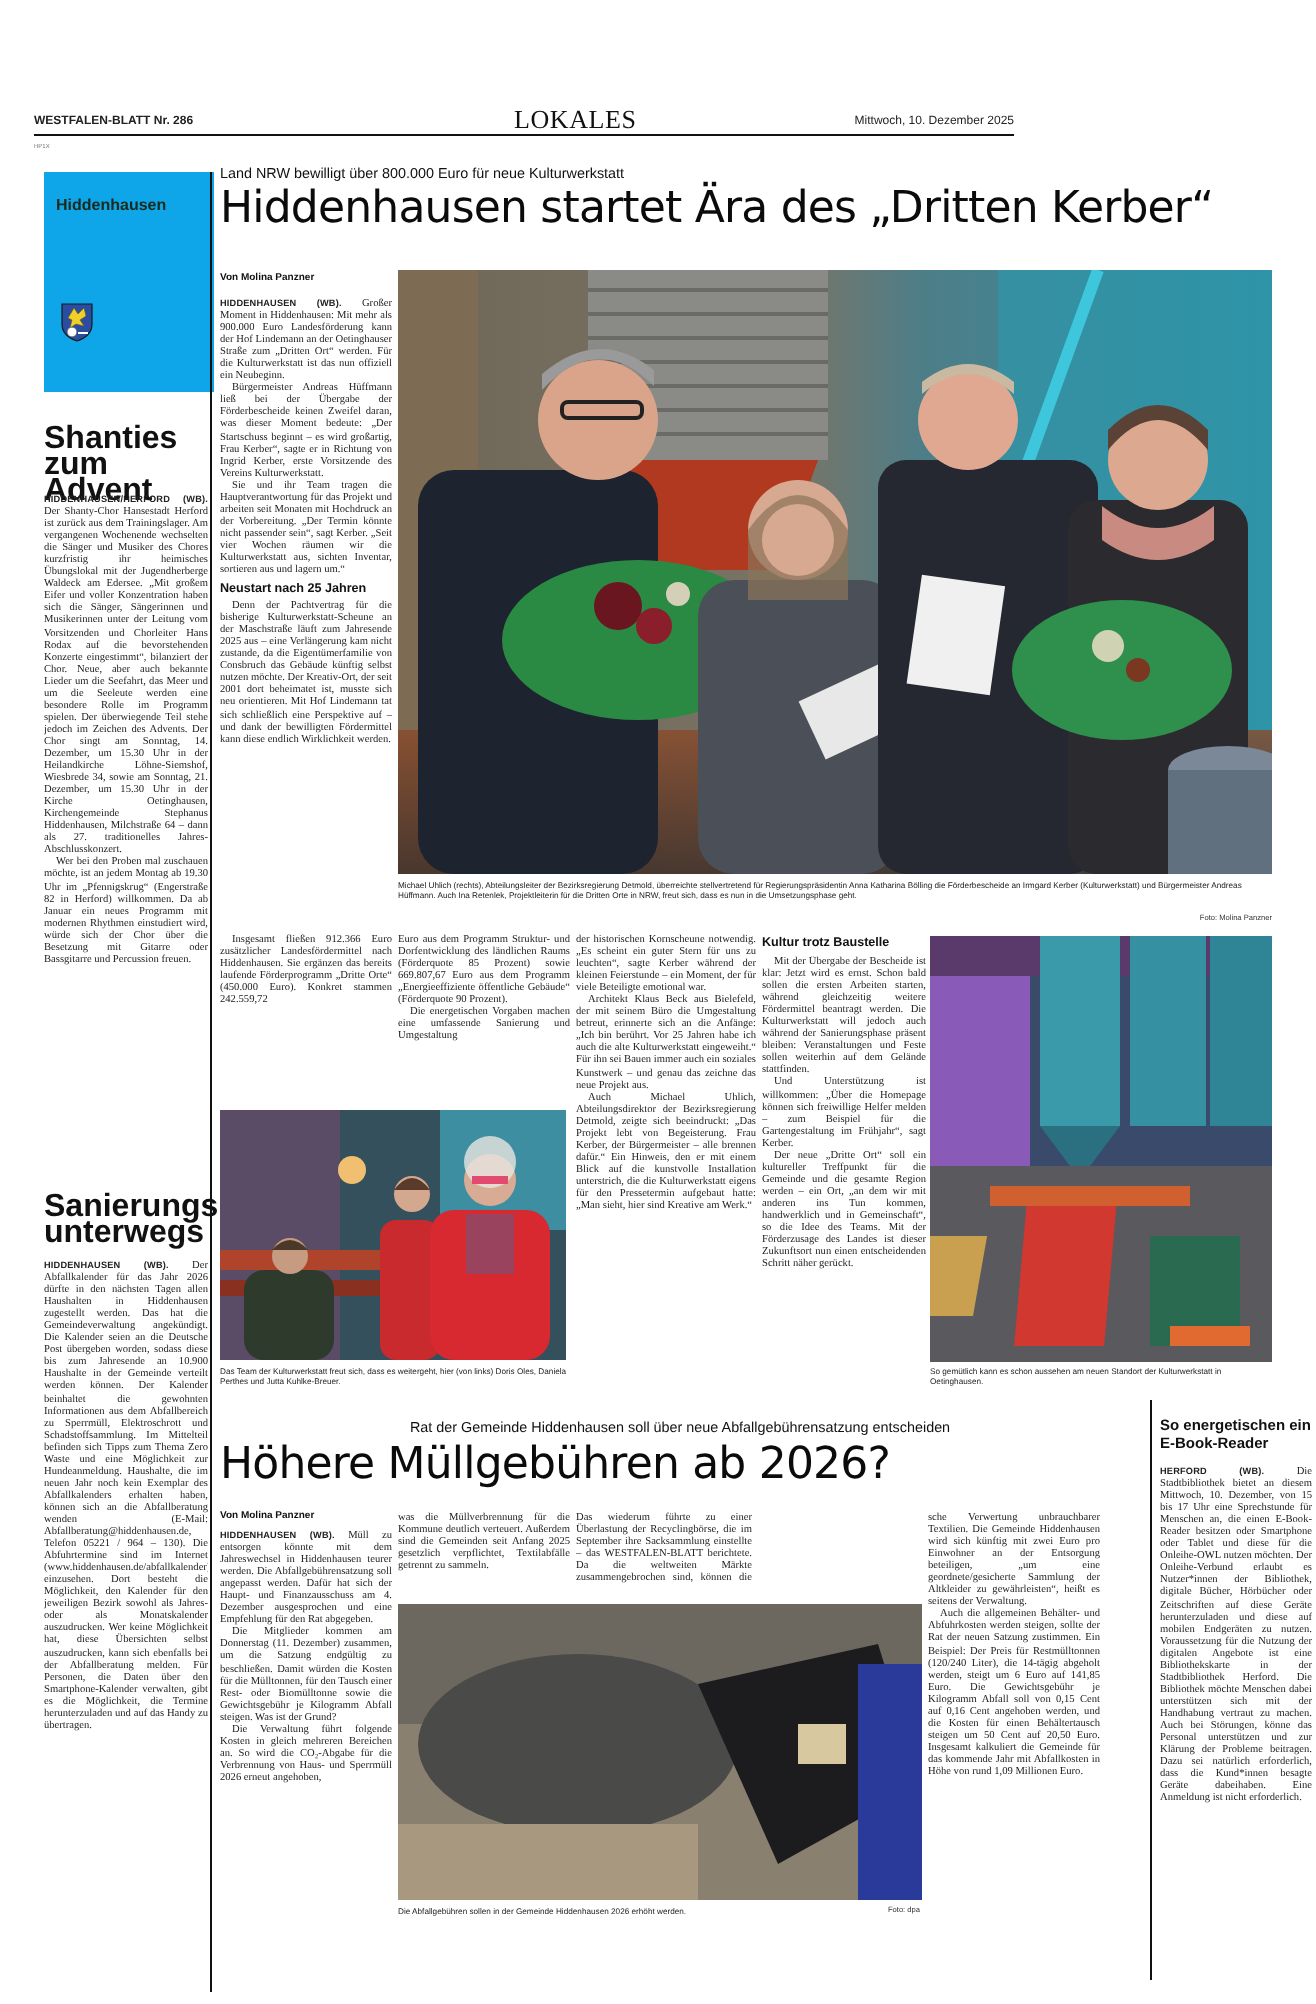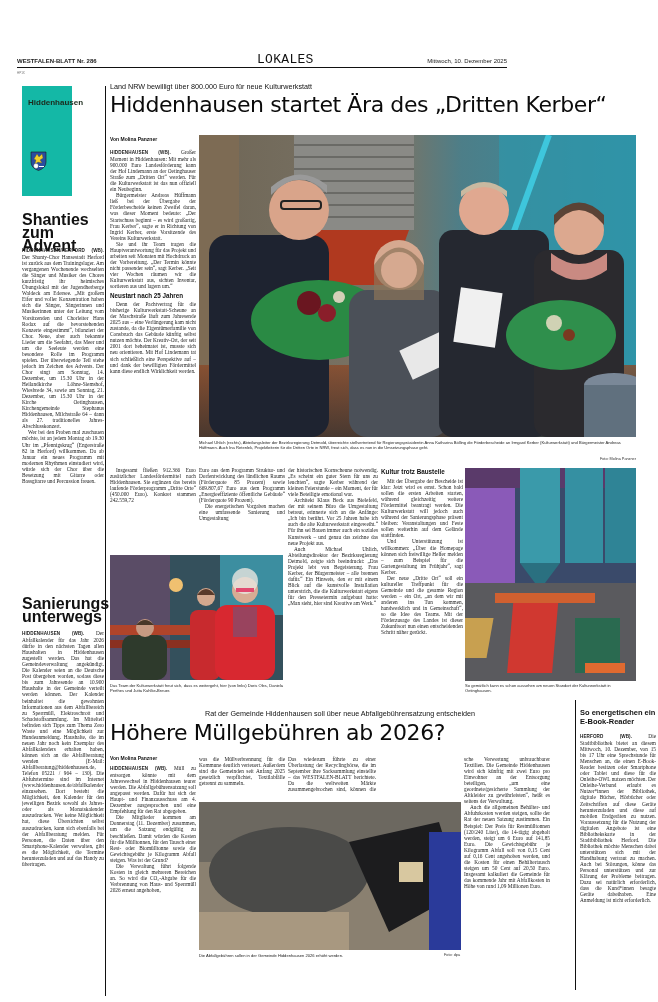--- a/index.html
+++ b/index.html
@@ -1,26 +1,26 @@
 <!DOCTYPE html>
 <html><head>
 <meta charset="utf-8">
 <style>
   * { box-sizing: border-box; margin: 0; padding: 0; }
   html, body { width: 658px; height: 1002px; background: #ffffff; overflow: hidden; }
   body { position: relative; font-family: "Liberation Serif", serif; color: #1a1a1a; }
   .abs { position: absolute; }
   .masthead { top: 52px; left: 17px; width: 490px; height: 18px; }
   .mh-left { position: absolute; left: 0; top: 6px; font-family: "Liberation Sans", sans-serif; font-size: 6px; font-weight: bold; color: #222; }
-  .mh-center { position: absolute; left: 240px; top: 0; font-family: Liberation Mono, monospace; font-size: 13px; letter-spacing: 0.3px; color: #111; }
+  .mh-center { position: absolute; left: 240px; top: 0; font-family: Liberation Serif, serif; font-size: 13px; letter-spacing: 0.3px; color: #111; }
   .mh-rule { top: 67px; left: 17px; width: 490px; height: 1px; background: #111; }
   .mh-right { top: 58px; left: 395px; width: 112px; text-align: right; font-family: "Liberation Sans", sans-serif; font-size: 6px; color: #222; }
   .mh-code { top: 71px; left: 17px; font-family: "Liberation Sans", sans-serif; font-size: 3px; color: #777; }
 
-  .locbox { top: 86px; left: 22px; width: 50px; height: 110px; background: #14b8a6; }
+  .locbox { top: 86px; left: 22px; width: 85px; height: 110px; background: #0ea5e9; }
   .locbox .name { position: absolute; top: 12px; left: 6px; font-family: "Liberation Sans", sans-serif; font-weight: bold; font-size: 8px; color: #1c2a1c; }
   .crest { position: absolute; top: 65px; left: 8px; width: 17px; height: 20px; }
 
   .vrule { width: 1px; background: #111; }
 
   .side-h { font-family: "Liberation Sans", sans-serif; font-weight: bold; font-size: 16px; line-height: 13px; color: #111; }
   .body-text { font-size: 5.3px; line-height: 6.05px; text-align: justify; color: #222; overflow: hidden; }
   .body-text .dl { font-family: "Liberation Sans", sans-serif; font-weight: bold; font-size: 4.6px; letter-spacing: 0.1px; }
   .body-text .indent { text-indent: 6px; display: block; }
   .subhead { font-family: "Liberation Sans", sans-serif; font-weight: bold; font-size: 6.3px; line-height: 8px; color: #111; }

